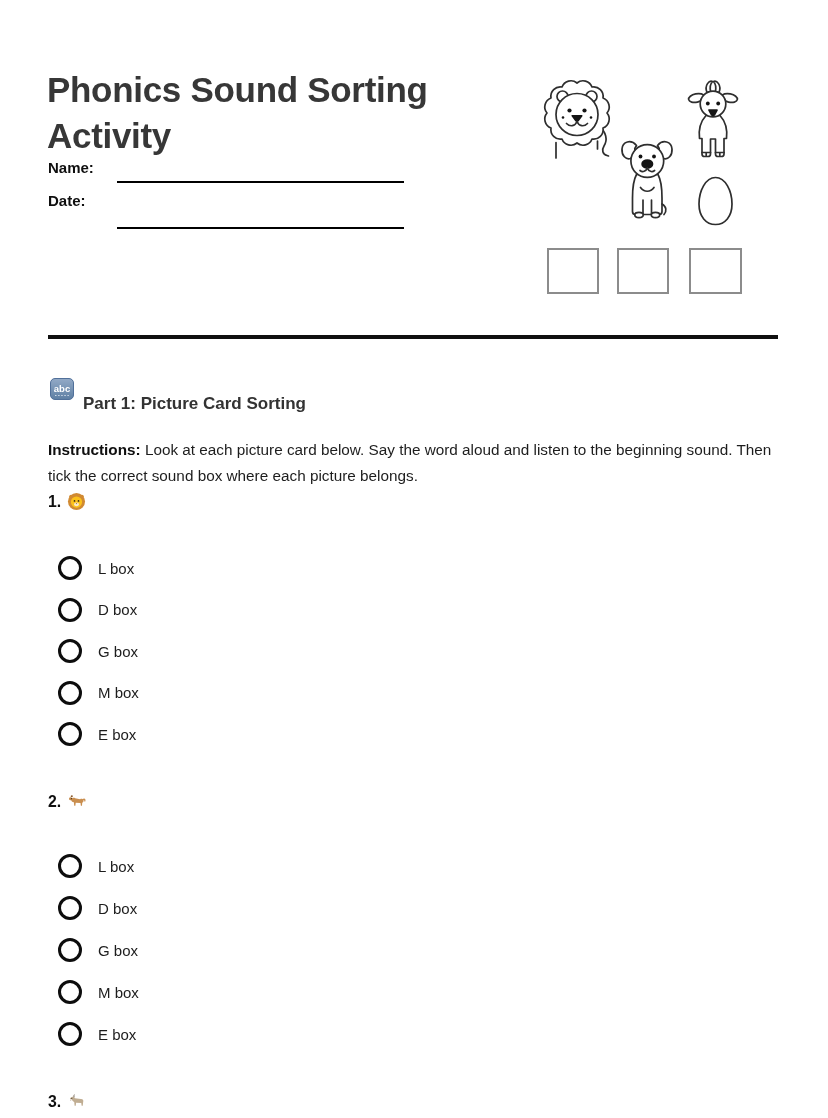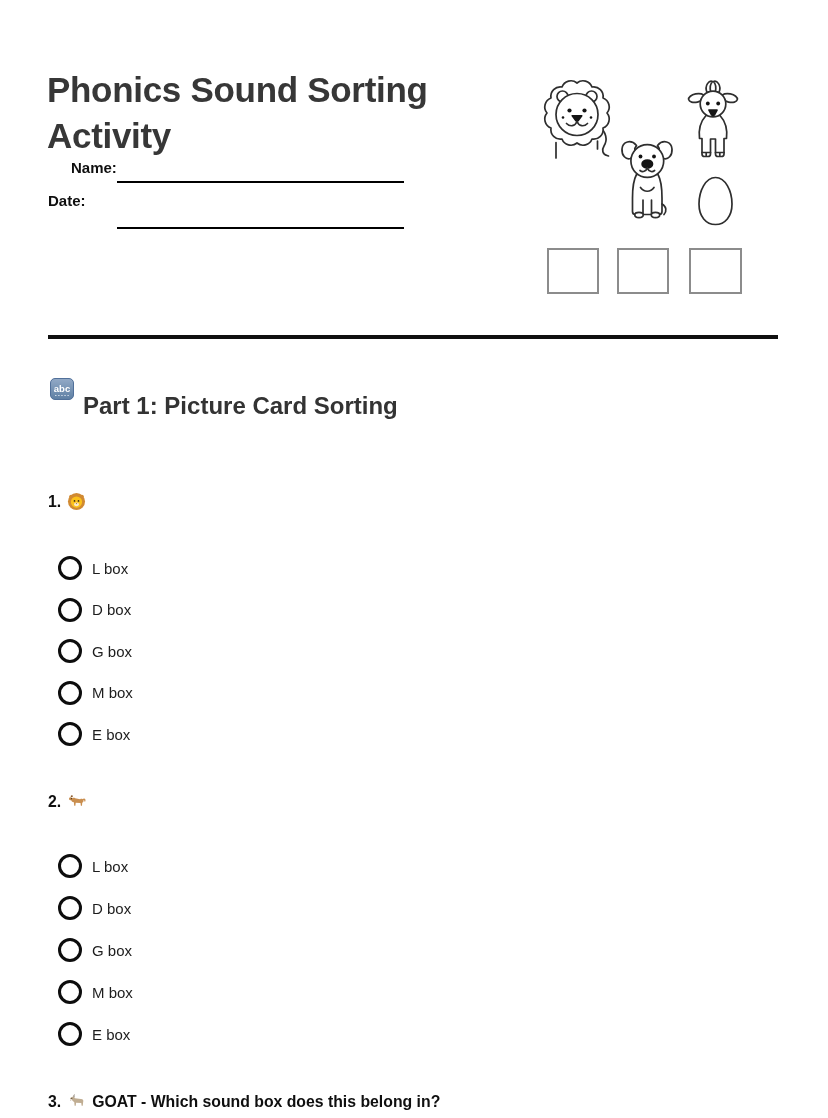--- a/index.html
+++ b/index.html
@@ -5,29 +5,29 @@
   html,body{margin:0;padding:0;background:#fff;}
   .page{
     position:relative;width:828px;height:1118px;background:#ffffff;overflow:hidden;
     font-family:"Liberation Sans","DejaVu Sans",sans-serif;color:#1f1f1f;
   }
   .title{
     position:absolute;left:47px;top:44px;width:480px;
     font-size:35px;line-height:46px;font-weight:bold;color:#373737;letter-spacing:-0.3px;
   }
   .field-label{position:absolute;left:48px;font-size:15px;font-weight:bold;color:#0f0f0f;}
-  .name-label{top:159px;margin-left:23px;}
+  .name-label{top:159px;}
   .date-label{top:192px;}
   .field-line{position:absolute;left:117px;width:287px;height:2px;background:#000;}
   .name-line{top:181px;}
   .date-line{top:227px;}
   .ill{position:absolute;left:540px;top:65px;width:210px;height:230px;}
   .divider{position:absolute;left:48px;top:335px;width:730px;height:4px;background:#101010;}
   .abc-icon{position:absolute;left:50px;top:378px;}
-  .p1-title{position:absolute;left:83px;top:372px;font-size:24px;font-weight:bold;color:#333333;}
+  .p1-title{position:absolute;left:83px;top:380px;font-size:17px;font-weight:bold;color:#333333;}
   .instructions{
     position:absolute;left:48px;top:422px;width:737px;
     font-size:15.3px;line-height:25.5px;color:#1d1d1d;
   }
   .instructions b{color:#0f0f0f;}
   .q-label{
     position:absolute;left:48px;display:flex;align-items:center;gap:6px;
     font-size:15.8px;font-weight:bold;color:#0f0f0f;white-space:nowrap;
   }
   .q1-label{top:492px;}
@@ -35,21 +35,21 @@
   .q3-label{top:1092px;}
   .opt-group{position:absolute;left:58px;}
   .g1{top:556px;}
   .g2{top:854px;}
   .opt-row{display:flex;align-items:center;height:24px;margin-bottom:17.5px;}
   .g2 .opt-row{margin-bottom:18px;}
   .radio{
     box-sizing:border-box;width:24px;height:24px;border:3px solid #0d0d0d;border-radius:50%;
     background:#fff;flex:0 0 auto;cursor:pointer;
   }
-  .opt-text{margin-left:10px;font-size:15px;color:#1d1d1d;}
+  .opt-text{margin-left:16px;font-size:15px;color:#1d1d1d;}
   .emoji{display:inline-block;flex:0 0 auto;}
 </style>
 </head>
 <body>
 
 <div class="page">
 
   <h1 class="title">Phonics Sound Sorting Activity</h1>
 
   <span class="field-label name-label">Name:</span>
@@ -123,20 +123,21 @@
         <stop offset="0" stop-color="#93aac7"></stop>
           <stop offset="1" stop-color="#5e7fa3"></stop>
       </linearGradient>
     </defs>
     <rect x="0.5" y="0.5" width="23" height="21" rx="4.5" fill="url(#abcg)" stroke="#51709a"></rect>
     <text x="12" y="13.5" font-size="9.5" font-weight="bold" fill="#ffffff" text-anchor="middle" font-family="Liberation Sans, DejaVu Sans, sans-serif">abc</text>
     <line x1="5" y1="17.5" x2="19" y2="17.5" stroke="#ccd8e6" stroke-width="1.2" stroke-dasharray="1.5 1.6"></line>
   </svg>
   <h2 class="p1-title">Part 1: Picture Card Sorting</h2>
 
+  <p class="instructions"><b>Instructions:</b><span> Look at each picture card below. Say the word aloud and listen to the beginning sound. Then tick the correct sound box where each picture belongs.</span></p>
 
   <div class="q-label q1-label">
     <span>1.</span>
     <svg class="emoji" width="19" height="19" viewBox="0 0 20 20">
       <circle cx="10" cy="10" r="9" fill="#d18a32"></circle>
       <circle cx="4.2" cy="4.6" r="1.8" fill="#d18a32"></circle>
         <circle cx="15.8" cy="4.6" r="1.8" fill="#d18a32"></circle>
       <circle cx="10" cy="10.6" r="5.9" fill="#fcc21b"></circle>
       <circle cx="7.9" cy="9.4" r="0.9" fill="#3a2a16"></circle>
         <circle cx="12.1" cy="9.4" r="0.9" fill="#3a2a16"></circle>
@@ -200,16 +201,15 @@
   </div>
 
   <div class="q-label q3-label">
     <span>3.</span>
     <svg class="emoji" width="19" height="19" viewBox="0 0 20 20">
       <path d="M3.4,6.2 L4.8,5.4 C5.8,4.8 7,5 7.8,5.8 L8.4,6.6 L14.6,7.4 C16,7.2 17.2,8.2 17.2,9.6 L17,10.4 L16.6,14.4 L15.4,14.4 L15,11.6 L9.6,11.4 L9.2,14.4 L8,14.4 L7.6,10.6 C6.4,10.2 5.4,9.2 5.2,8 L3.8,7.6 C3.2,7.4 3,6.6 3.4,6.2 Z" fill="#c0ad92"></path>
       <path d="M6.8,5.6 C6.2,4 7,2.6 8.4,2.4 C7.6,3.4 7.8,4.6 8.2,5.6 Z" fill="#8f8578"></path>
       <path d="M3.8,7.8 L3.5,9.6 L4.7,8.3 Z" fill="#a89781"></path>
       <circle cx="5" cy="6.6" r="0.6" fill="#3a2a16"></circle>
     </svg>
-    <span>GOAT - Which sound box does this belong in?</span>
   </div>
 
 </div>
 
 </body></html>

